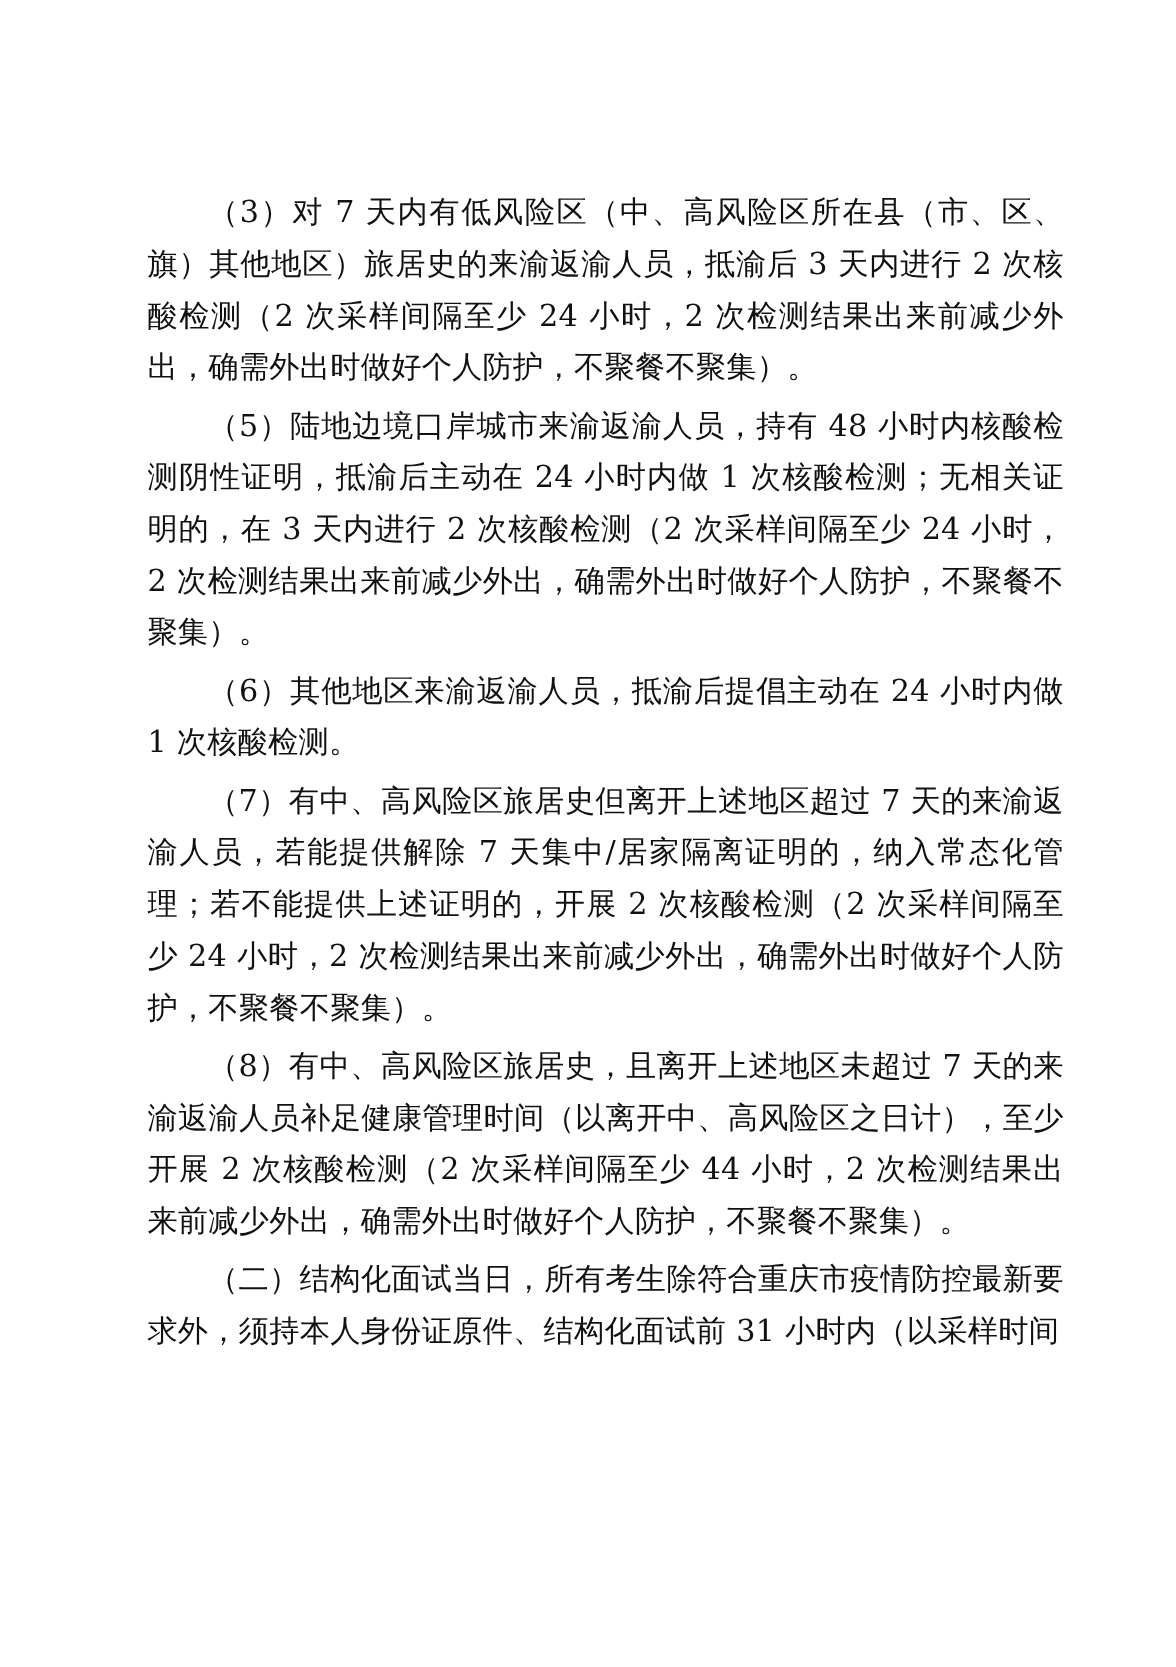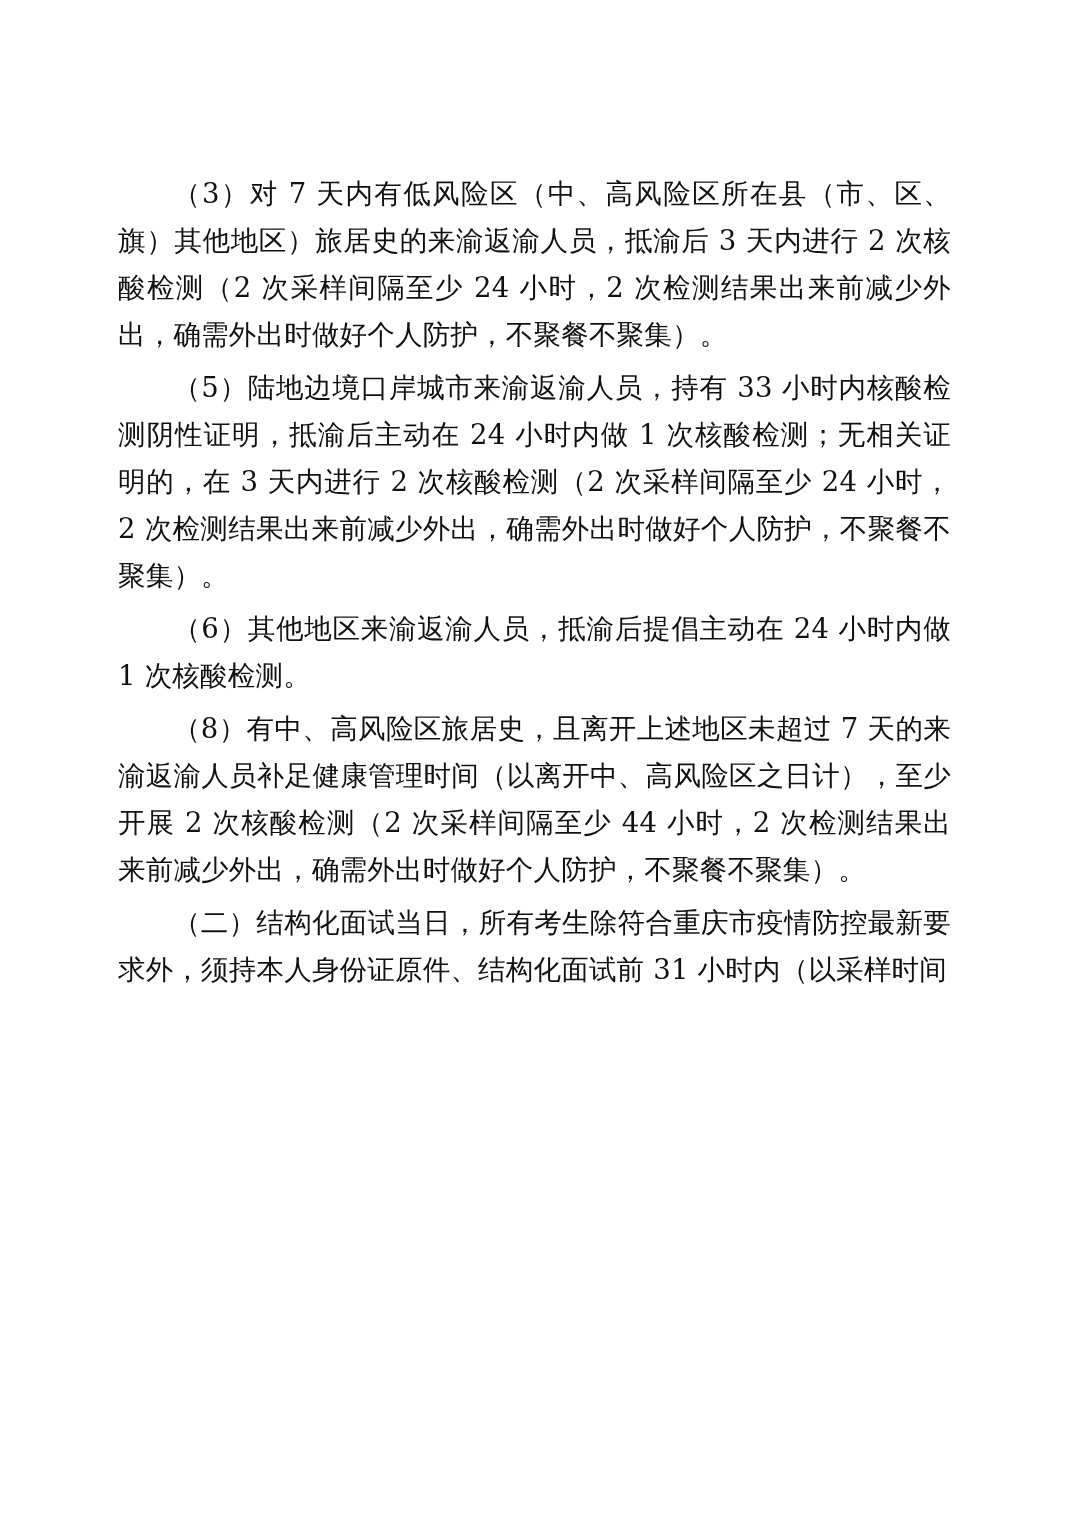--- a/index.html
+++ b/index.html
@@ -14,20 +14,21 @@
     color: #000000;
     overflow: hidden;
   }
   .page {
     position: relative;
     width: 934px;
     height: 1515px;
     box-sizing: border-box;
     padding: 170px 118px 60px 118px;
     background: #ffffff;
+    margin-left: 16px;
   }
   .doc-body {
     width: 833px;
   }
   p.para {
     margin: 0 0 6px 0;
     font-size: 27.5px;
     line-height: 47px;
     text-indent: 2em;
     text-align: justify;
@@ -40,18 +41,19 @@
   p.para:last-child {
     margin-bottom: 0;
   }
 </style>
 </head>
 <body>
 
 <div class="page">
   <div class="doc-body">
     <p class="para">（3）对 7 天内有低风险区（中、高风险区所在县（市、区、旗）其他地区）旅居史的来渝返渝人员，抵渝后 3 天内进行 2 次核酸检测（2 次采样间隔至少 24 小时，2 次检测结果出来前减少外出，确需外出时做好个人防护，不聚餐不聚集）。</p>
-    <p class="para">（5）陆地边境口岸城市来渝返渝人员，持有 33 小时内核酸检测阴性证明，抵渝后主动在 24 小时内做 1 次核酸检测；无相关证明的，在 3 天内进行 2 次核酸检测（2 次采样间隔至少 24 小时，2 次检测结果出来前减少外出，确需外出时做好个人防护，不聚餐不聚集）。</p>
+    <p class="para">（5）陆地边境口岸城市来渝返渝人员，持有 48 小时内核酸检测阴性证明，抵渝后主动在 24 小时内做 1 次核酸检测；无相关证明的，在 3 天内进行 2 次核酸检测（2 次采样间隔至少 24 小时，2 次检测结果出来前减少外出，确需外出时做好个人防护，不聚餐不聚集）。</p>
     <p class="para">（6）其他地区来渝返渝人员，抵渝后提倡主动在 24 小时内做 1 次核酸检测。</p>
+    <p class="para">（7）有中、高风险区旅居史但离开上述地区超过 7 天的来渝返渝人员，若能提供解除 7 天集中/居家隔离证明的，纳入常态化管理；若不能提供上述证明的，开展 2 次核酸检测（2 次采样间隔至少 24 小时，2 次检测结果出来前减少外出，确需外出时做好个人防护，不聚餐不聚集）。</p>
     <p class="para">（8）有中、高风险区旅居史，且离开上述地区未超过 7 天的来渝返渝人员补足健康管理时间（以离开中、高风险区之日计），至少开展 2 次核酸检测（2 次采样间隔至少 44 小时，2 次检测结果出来前减少外出，确需外出时做好个人防护，不聚餐不聚集）。</p>
     <p class="para">（二）结构化面试当日，所有考生除符合重庆市疫情防控最新要求外，须持本人身份证原件、结构化面试前 31 小时内（以采样时间</p>
   </div>
 </div>
 
 </body></html>

